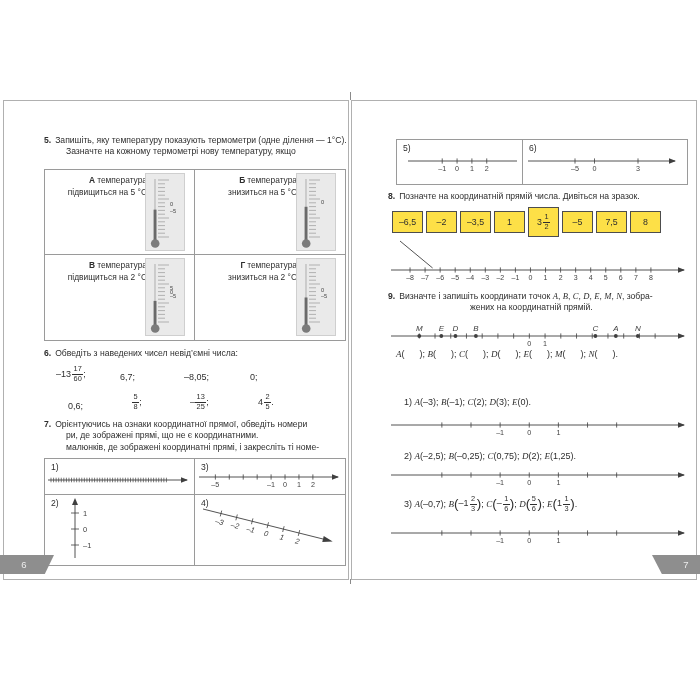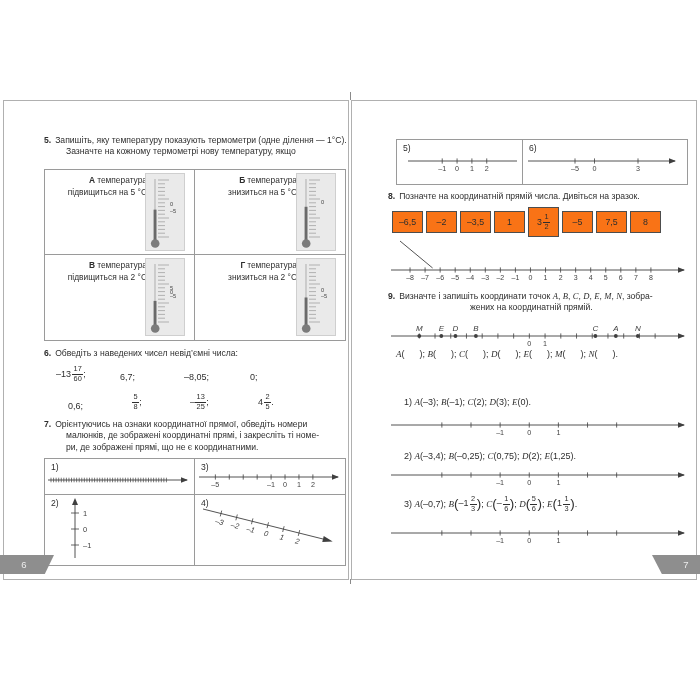--- a/index.html
+++ b/index.html
@@ -35,21 +35,21 @@
   .t7{display:grid;grid-template-columns:150px 150px;grid-template-rows:36px 70px;border:1px solid #9a9a9a;}
   .t7cell{position:relative;font-size:8.6px;}
   .t7label{position:absolute;left:6px;top:3px;}
   .figpos{position:absolute;}
   
   .t56{display:grid;grid-template-columns:126px 164px;grid-template-rows:44px;border:1px solid #9a9a9a;}
   .t56cell{position:relative;font-size:8.6px;}
   
   .boxes{display:flex;gap:3px;align-items:center;height:34px;}
   .numbox{border:1px solid #4d4d4d;min-width:31px;height:22px;display:flex;align-items:center;
-          justify-content:center;font-size:8.8px;padding:0 2px;background:#f97316;box-sizing:border-box;}
+          justify-content:center;font-size:8.8px;padding:0 2px;background:#fde047;box-sizing:border-box;}
   .numbox.tall{height:30px;}
   
   .tab{position:absolute;top:555px;width:48px;height:19px;background:#8e8e8e;color:#ededed;
        font-size:9.5px;display:flex;align-items:center;justify-content:center;}
   .tab-left{left:0;clip-path:polygon(0 0,100% 0,83% 100%,0 100%);padding-right:6px;}
   .tab-right{left:652px;clip-path:polygon(0 0,100% 0,100% 100%,17% 100%);padding-left:10px;}
   .cmark{position:absolute;left:350px;width:1px;background:#8a8a8a;}
   svg{display:block;}
   svg text{font-family:"Liberation Sans",sans-serif;}
 </style>
@@ -231,22 +231,22 @@
               <span class="fn">2</span>
               <span class="fd">5</span>
             </span>
           </span><span>.</span></span>
     </div>
 
     <div class="ex abs" style="left:40px;top:318px;">
       <div>
         <span class="exnum">7.</span><span>Орієнтуючись на ознаки координатної прямої, обведіть номери</span>
       </div>
+      <div class="ind">ри, де зображені прямі, що не є координатними.</div>
       <div class="ind">малюнків, де зображені координатні прямі, і закресліть ті номе-</div>
-      <div class="ind">ри, де зображені прямі, що не є координатними.</div>
     </div>
 
     <div class="t7 abs" style="left:40px;top:357px;">
       <div class="t7cell cR cB">
         <span class="t7label">1)</span>
         <div class="figpos" style="left:2px;top:7px;">
             <svg width="142" height="24">
               <line x1="1" y1="14" x2="140" y2="14" stroke="#3f3f3f" stroke-width="0.9"></line>
               <polygon points="141,14 134,11.2 134,16.8" fill="#3f3f3f"></polygon>
               <line x1="4" y1="11.7" x2="4" y2="16.3" stroke="#3f3f3f" stroke-width="0.7"></line>
@@ -534,21 +534,21 @@
           <line x1="139.2608695652174" y1="9.4" x2="139.2608695652174" y2="14.6" stroke="#3f3f3f" stroke-width="0.8"></line>
           <line x1="168.3913043478261" y1="9.4" x2="168.3913043478261" y2="14.6" stroke="#3f3f3f" stroke-width="0.8"></line>
           <line x1="197.5217391304348" y1="9.4" x2="197.5217391304348" y2="14.6" stroke="#3f3f3f" stroke-width="0.8"></line>
           <line x1="226.6521739130435" y1="9.4" x2="226.6521739130435" y2="14.6" stroke="#3f3f3f" stroke-width="0.8"></line>
           <text x="110.1304347826087" y="22" font-size="7.2" fill="#3f3f3f" text-anchor="middle">–1</text>
           <text x="139.2608695652174" y="22" font-size="7.2" fill="#3f3f3f" text-anchor="middle">0</text>
           <text x="168.3913043478261" y="22" font-size="7.2" fill="#3f3f3f" text-anchor="middle">1</text>
         </svg>
       </div>
 
-    <div class="ex abs" style="left:52px;top:350px;font-size:9px;"><span>2) </span><span class="it">A</span><span>(–3,4); </span><span class="it">B</span><span>(–0,25); </span><span class="it">C</span><span>(0,75); </span><span class="it">D</span><span>(2); </span><span class="it">E</span><span>(1,25).</span></div>
+    <div class="ex abs" style="left:52px;top:350px;font-size:9px;"><span>2) </span><span class="it">A</span><span>(–2,5); </span><span class="it">B</span><span>(–0,25); </span><span class="it">C</span><span>(0,75); </span><span class="it">D</span><span>(2); </span><span class="it">E</span><span>(1,25).</span></div>
     <div class="figpos" style="left:38px;top:362px;">
         <svg width="296" height="28">
           <line x1="1" y1="12" x2="294" y2="12" stroke="#3f3f3f" stroke-width="0.9"></line>
           <polygon points="295,12 288,9.2 288,14.8" fill="#3f3f3f"></polygon>
           <line x1="51.869565217391305" y1="9.4" x2="51.869565217391305" y2="14.6" stroke="#3f3f3f" stroke-width="0.8"></line>
           <line x1="81" y1="9.4" x2="81" y2="14.6" stroke="#3f3f3f" stroke-width="0.8"></line>
           <line x1="110.1304347826087" y1="9.4" x2="110.1304347826087" y2="14.6" stroke="#3f3f3f" stroke-width="0.8"></line>
           <line x1="139.2608695652174" y1="9.4" x2="139.2608695652174" y2="14.6" stroke="#3f3f3f" stroke-width="0.8"></line>
           <line x1="168.3913043478261" y1="9.4" x2="168.3913043478261" y2="14.6" stroke="#3f3f3f" stroke-width="0.8"></line>
           <line x1="197.5217391304348" y1="9.4" x2="197.5217391304348" y2="14.6" stroke="#3f3f3f" stroke-width="0.8"></line>

